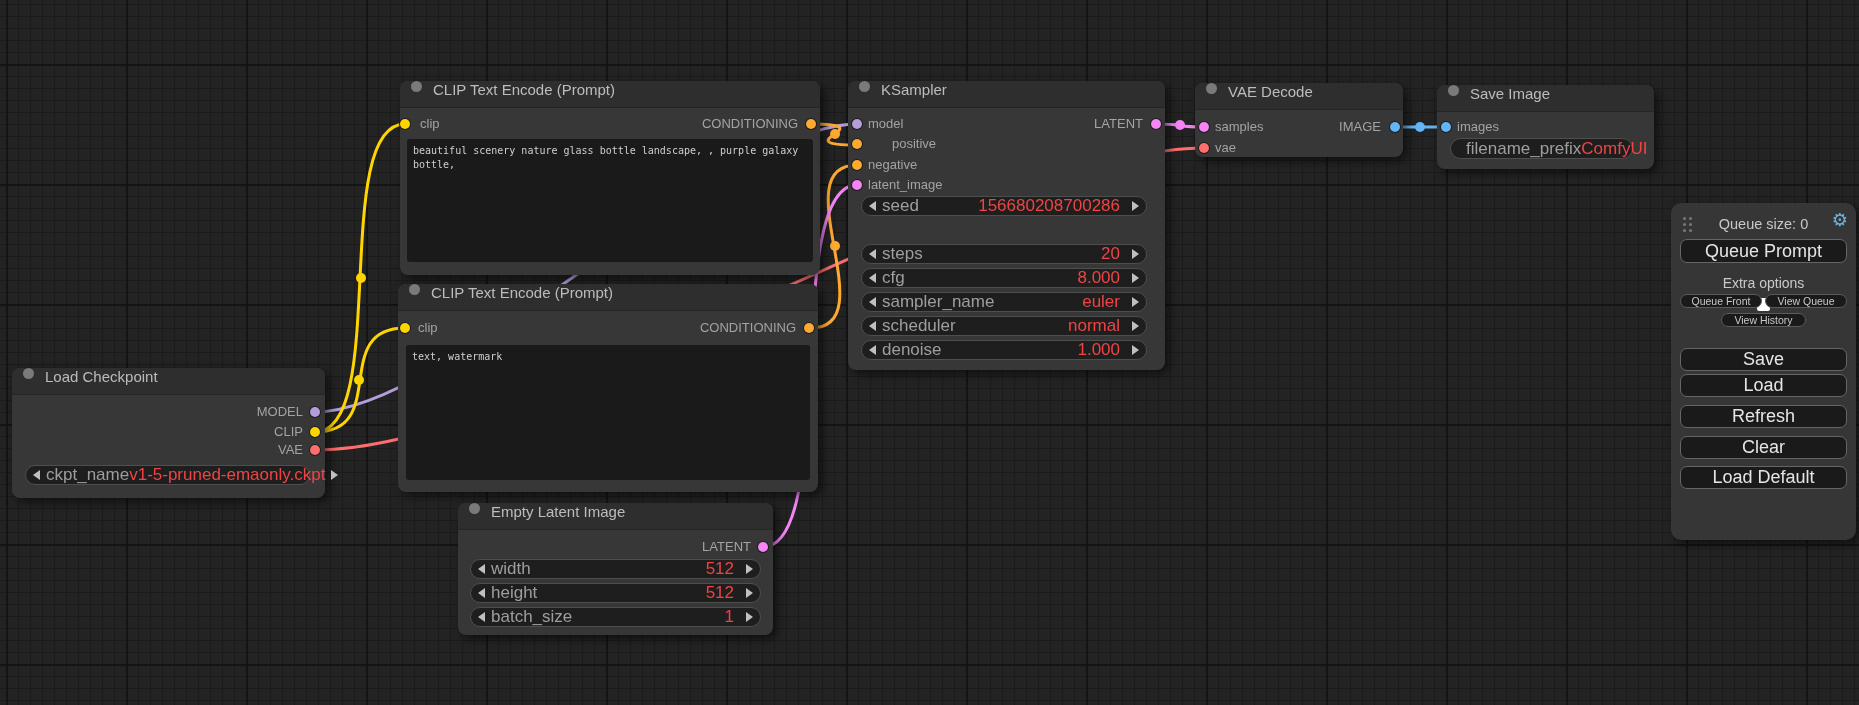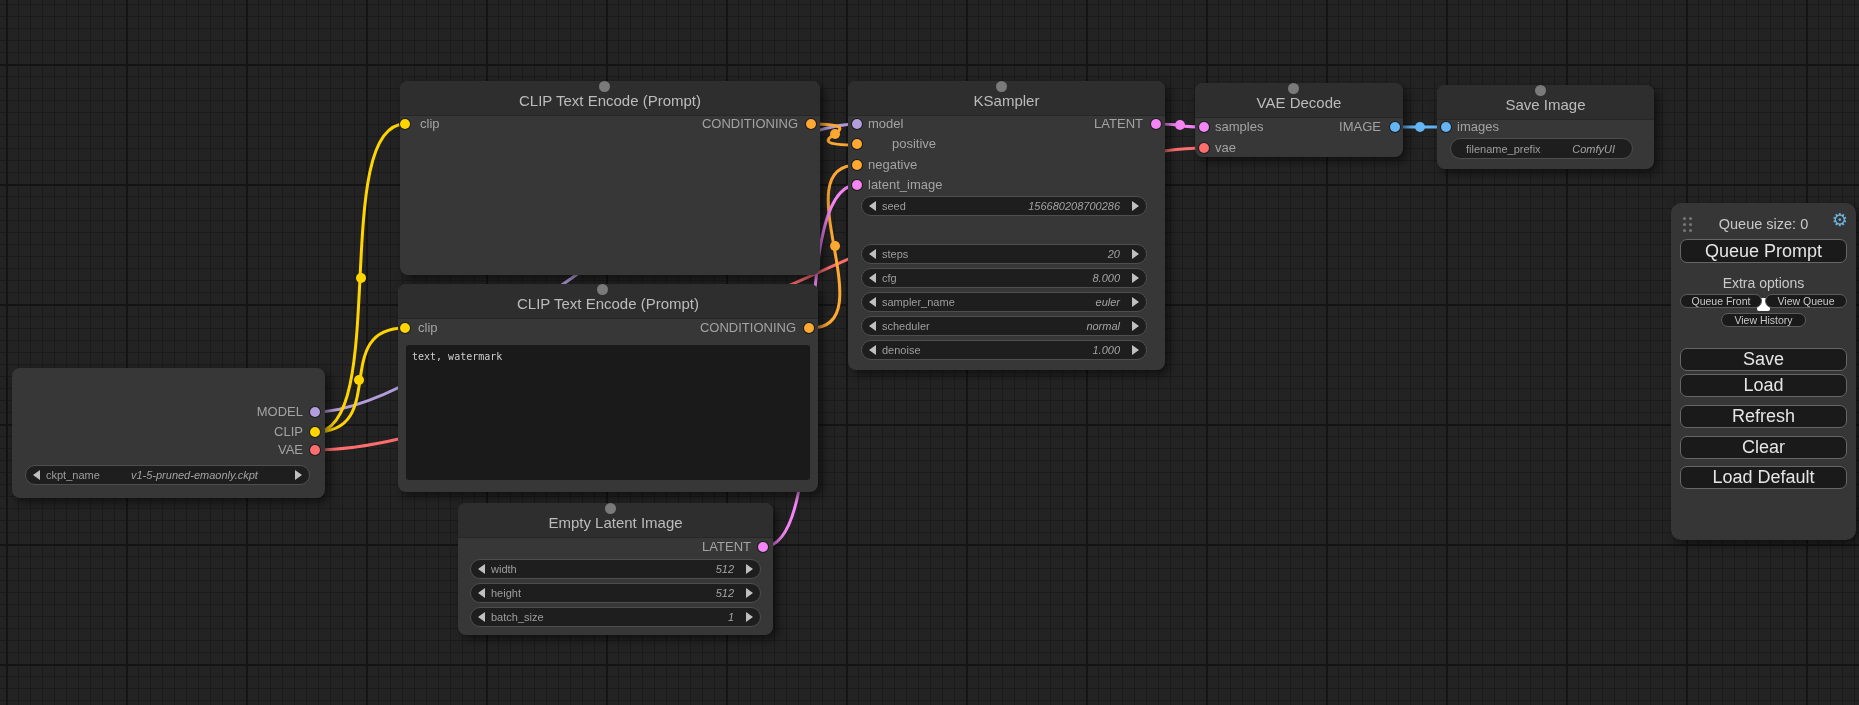--- a/index.html
+++ b/index.html
@@ -11,34 +11,34 @@
       linear-gradient(#141414 2px, transparent 2px),
       linear-gradient(90deg,#141414 2px, transparent 2px),
       linear-gradient(#1b1b1b 1px, transparent 1px),
       linear-gradient(90deg,#1b1b1b 1px, transparent 1px);
     background-size:120px 120px,120px 120px,12px 12px,12px 12px;
     background-position:0 64px,6px 0,0 4px,6px 0;
   }
   #wires{position:absolute;left:0;top:0;z-index:1;}
   .node{position:absolute;background:#373737;border-radius:8px;z-index:2;
         box-shadow:4px 4px 10px rgba(0,0,0,.55);}
-  .ntitle{position:absolute;top:0;left:0;right:0;height:35px;background:#2e2e2e;
-          border-radius:8px 8px 0 0;display:flex;align-items:center;padding:0 11px;
-          box-sizing:border-box;border-bottom:1px solid #262626;flex-direction:column;}
+  .ntitle{position:absolute;top:0;left:0;right:0;height:27px;background:#2e2e2e;
+          border-radius:8px 8px 0 0;display:flex;padding:0 11px;
+          box-sizing:border-box;border-bottom:1px solid #262626;}
   .ntitle span.t{color:#bcbcbc;font-size:15px;white-space:nowrap;}
   .tdot{width:11px;height:11px;border-radius:50%;background:#7a7a7a;margin-right:11px;flex:none;}
   .port{position:absolute;height:20px;line-height:20px;font-size:13px;color:#a3a3a3;white-space:nowrap;}
   .port.in{left:20px;}
   .port.out{right:22px;text-align:right;}
   .pdot{position:absolute;width:10px;height:10px;border-radius:50%;box-shadow:0 0 0 1px #1c1c1c;}
   .widget{position:absolute;height:20px;background:#1e1e1e;border:1px solid #4e4e4e;
           border-radius:11px;display:flex;align-items:center;box-sizing:border-box;
-          font-size:11px;padding:7px 7px;}
+          font-size:17px;padding:7px 7px;}
   .wlabel{color:#9e9e9e;margin-left:6px;white-space:nowrap;}
-  .wvalue{color:#a3a3a3;margin-left:auto;margin-right:6px;white-space:nowrap;font-style:italic;}
+  .wvalue{color:#ef4444;margin-left:auto;margin-right:6px;white-space:nowrap;}
   .wvalue.center{margin:0 auto;}
   .arrl{width:0;height:0;border-top:5px solid transparent;border-bottom:5px solid transparent;
         border-right:7px solid #c0c0c0;flex:none;}
   .arrr{width:0;height:0;border-top:5px solid transparent;border-bottom:5px solid transparent;
         border-left:7px solid #c0c0c0;flex:none;margin-left:6px;}
   .promptbox{position:absolute;background:#1a1a1a;border-radius:3px;color:#cfcfcf;
              font-family:"DejaVu Sans Mono",monospace;font-size:10px;line-height:14px;
              padding:5px 6px;box-sizing:border-box;white-space:pre-wrap;overflow:hidden;}
   .toggle{width:13px;height:13px;border-radius:50%;flex:none;margin-left:7px;margin-right:-1px;}
   
@@ -79,20 +79,24 @@
     <circle cx="760" cy="299" r="5" fill="#FF6E6E"></circle>
     <circle cx="835" cy="134" r="5" fill="#FFA931"></circle>
     <circle cx="835" cy="246" r="5" fill="#FFA931"></circle>
     <circle cx="810" cy="366" r="5" fill="#F584F5"></circle>
     <circle cx="1180" cy="125" r="5" fill="#F584F5"></circle>
     <circle cx="1420" cy="127" r="5" fill="#64B5F6"></circle>
   </g>
 </svg>
 
 <div class="node" style="left:12px;top:368px;width:313px;height:130px;">
+  <div class="ntitle">
+    <span class="tdot"></span>
+    <span class="t">Load Checkpoint</span>
+  </div>
   <div class="port out" style="top:34px;">MODEL</div>
   <div class="pdot" style="right: 5px; top: 39px; background-color: rgb(179, 157, 219);"></div>
   <div class="port out" style="top:54px;">CLIP</div>
   <div class="pdot" style="right: 5px; top: 59px; background-color: rgb(255, 213, 0);"></div>
   <div class="port out" style="top:72px;">VAE</div>
   <div class="pdot" style="right: 5px; top: 77px; background-color: rgb(255, 110, 110);"></div>
   <div class="widget" style="left:13px;top:97px;width:285px;">
     <span class="arrl"></span>
     <span class="wlabel">ckpt_name</span>
     <span class="wvalue center">v1-5-pruned-emaonly.ckpt</span>
@@ -102,20 +106,21 @@
 
 <div class="node" style="left:400px;top:81px;width:420px;height:194px;">
   <div class="ntitle">
     <span class="tdot"></span>
     <span class="t">CLIP Text Encode (Prompt)</span>
   </div>
   <div class="port in" style="top:33px;">clip</div>
   <div class="pdot" style="left: 0px; top: 38px; background-color: rgb(255, 213, 0);"></div>
   <div class="port out" style="top:33px;">CONDITIONING</div>
   <div class="pdot" style="right: 4px; top: 38px; background-color: rgb(255, 169, 49);"></div>
+  <div class="promptbox" style="left:7px;top:58px;width:406px;height:123px;">beautiful scenery nature glass bottle landscape, , purple galaxy bottle,</div>
 </div>
 
 <div class="node" style="left:398px;top:284px;width:420px;height:208px;">
   <div class="ntitle">
     <span class="tdot"></span>
     <span class="t">CLIP Text Encode (Prompt)</span>
   </div>
   <div class="port in" style="top:34px;">clip</div>
   <div class="pdot" style="left: 2px; top: 39px; background-color: rgb(255, 213, 0);"></div>
   <div class="port out" style="top:34px;">CONDITIONING</div>

